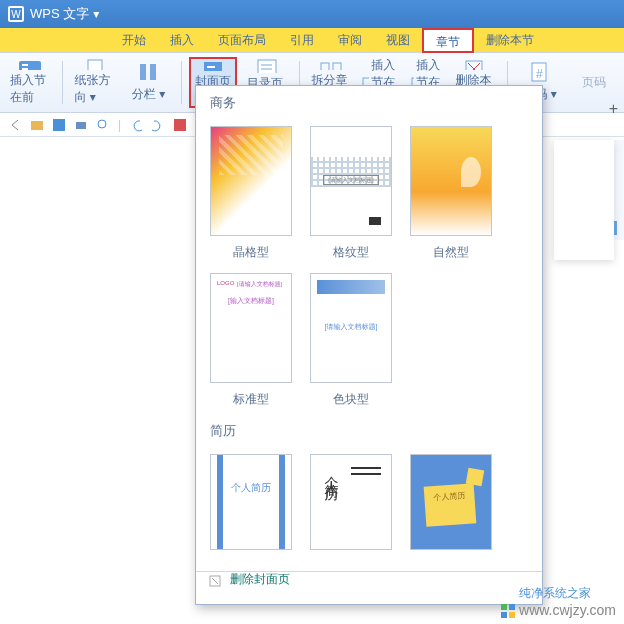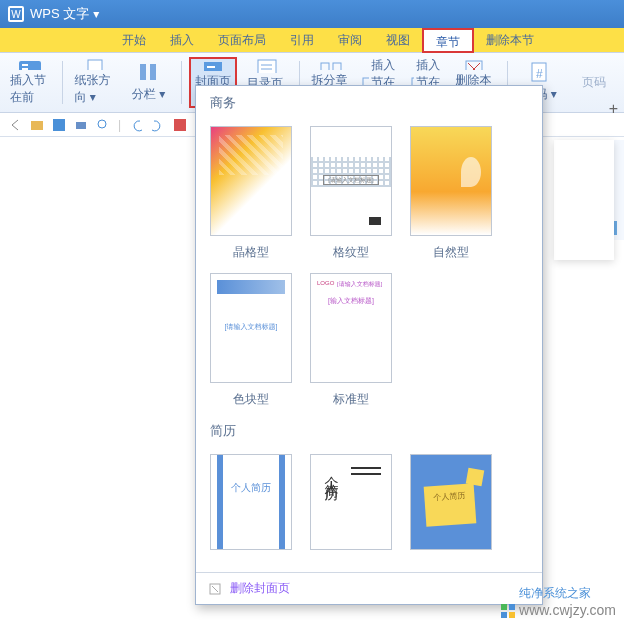--- a/index.html
+++ b/index.html
@@ -20,21 +20,21 @@
 .rtxt{display:flex;align-items:center;gap:2px;color:#4a6a9a}
 .rtxt .sicon{width:16px;height:16px}
 .qat{height:24px;background:#fff;border-bottom:1px solid #d8e0ec;display:flex;align-items:center;gap:8px;padding:0 8px}
 .qicon{width:14px;height:14px}
 .dropdown{position:absolute;left:195px;top:85px;width:348px;height:520px;background:#fff;border:1px solid #a0b4d0;box-shadow:2px 4px 10px rgba(0,0,0,.25);z-index:10;overflow:hidden}
 .dhdr{padding:8px 14px;color:#5a7090;font-size:13px}
 .drow{display:flex;gap:18px;padding:6px 14px}
 .thumb{width:82px;text-align:center}
 .timg{width:82px;height:110px;border:1px solid #c0c8d4;background:#fff;position:relative;overflow:hidden}
 .tlbl{margin-top:8px;color:#5a7090}
-.dfoot{position:absolute;bottom:0;left:0;right:0;height:32px;border-top:1px solid #d0d8e4;display:flex;align-items:center;padding:4px 12px;gap:8px;color:#8b5cf6}
+.dfoot{position:absolute;bottom:0;left:0;right:0;height:32px;border-top:1px solid #d0d8e4;display:flex;align-items:flex-end;padding:16px 12px;gap:8px;color:#0f766e}
 .page{position:absolute;right:10px;top:140px;width:60px;height:120px;background:#fff;box-shadow:0 2px 8px rgba(0,0,0,.15)}
 .sidetab{position:absolute;right:0;top:140px;width:28px;height:100px;background:#f4f8fe;border-left:1px solid #d0dae8}
 .plus{position:absolute;right:6px;top:100px;color:#666;font-size:16px}
 .watermark{position:absolute;right:8px;bottom:6px;display:flex;align-items:flex-end;gap:4px;color:#4a90d8;font-size:12px;z-index:20}
 .wn{width:14px;height:14px}
 </style>
 </head>
 <body>
 
 <div class="titlebar">
@@ -192,32 +192,32 @@
       <div class="timg">
           <div style="position:absolute;inset:0;background:linear-gradient(#f8d858,#f8a830 60%,#fff)"></div>
           <div style="position:absolute;top:30px;right:10px;width:20px;height:30px;border-radius:50% 50% 50% 0;background:rgba(255,255,255,.6)"></div>
         </div>
       <div class="tlbl">自然型</div>
     </div>
   </div>
   <div class="drow">
     <div class="thumb">
       <div class="timg">
-          <div style="position:absolute;top:6px;left:6px;right:6px;height:14px;background:linear-gradient(90deg,#5a90d8,#a0c0e8)"></div>
-          <div style="position:absolute;top:48px;left:12px;right:12px;font-size:7px;color:#5a90d8;text-align:center">[请输入文档标题]</div>
-        </div>
-      <div class="tlbl">色块型</div>
-    </div>
-    <div class="thumb">
-      <div class="timg">
           <div style="position:absolute;top:6px;left:6px;font-size:6px;color:#c84080">LOGO</div>
           <div style="position:absolute;top:6px;left:26px;font-size:6px;color:#b858c8">[请输入文档标题]</div>
           <div style="position:absolute;top:22px;left:14px;right:14px;font-size:7px;color:#b858c8;text-align:center">[输入文档标题]</div>
         </div>
       <div class="tlbl">标准型</div>
+    </div>
+    <div class="thumb">
+      <div class="timg">
+          <div style="position:absolute;top:6px;left:6px;right:6px;height:14px;background:linear-gradient(90deg,#5a90d8,#a0c0e8)"></div>
+          <div style="position:absolute;top:48px;left:12px;right:12px;font-size:7px;color:#5a90d8;text-align:center">[请输入文档标题]</div>
+        </div>
+      <div class="tlbl">色块型</div>
     </div>
   </div>
   <div class="dhdr">简历</div>
   <div class="drow">
     <div class="thumb">
       <div class="timg" style="height:96px">
           <div style="position:absolute;top:0;left:6px;width:6px;height:100%;background:#5a90d8"></div>
           <div style="position:absolute;top:0;right:6px;width:6px;height:100%;background:#5a90d8"></div>
           <div style="position:absolute;top:26px;left:0;right:0;text-align:center;color:#5a90d8;font-size:10px">个人简历</div>
         </div>

